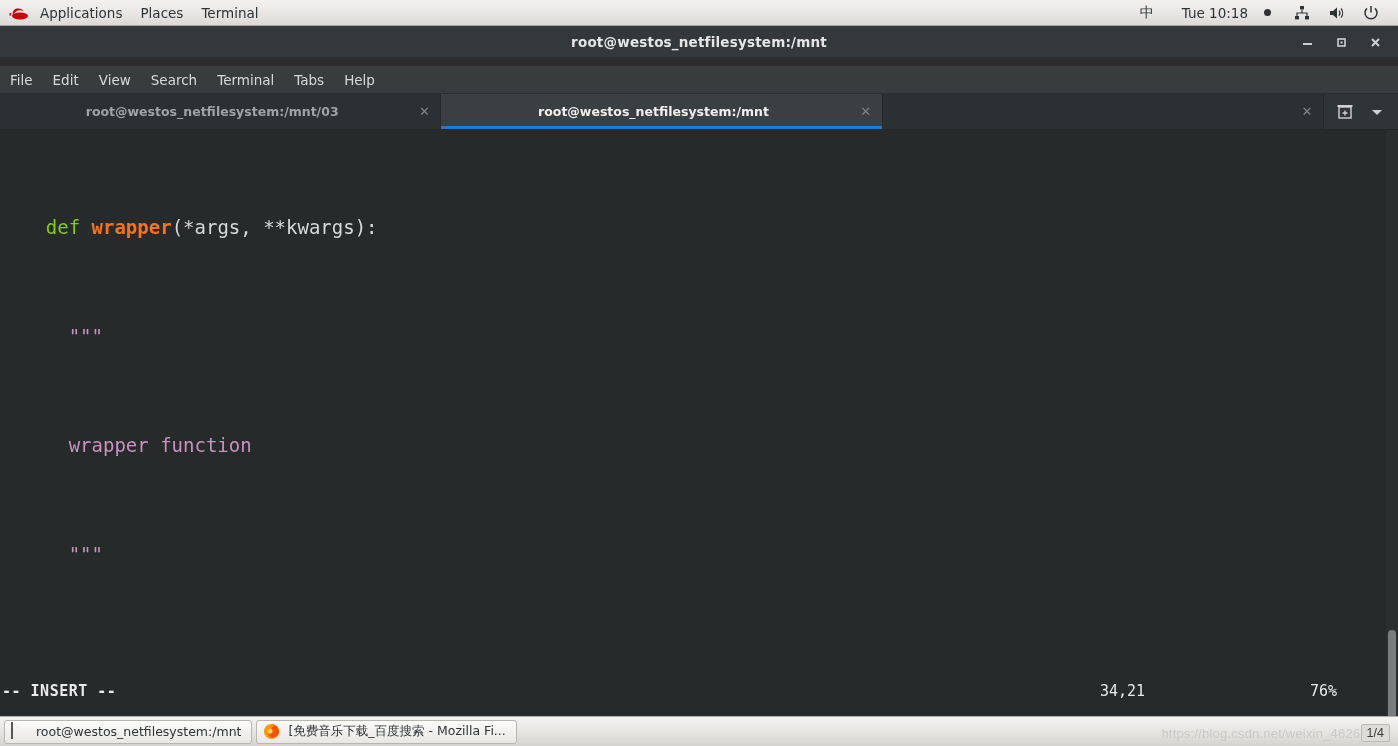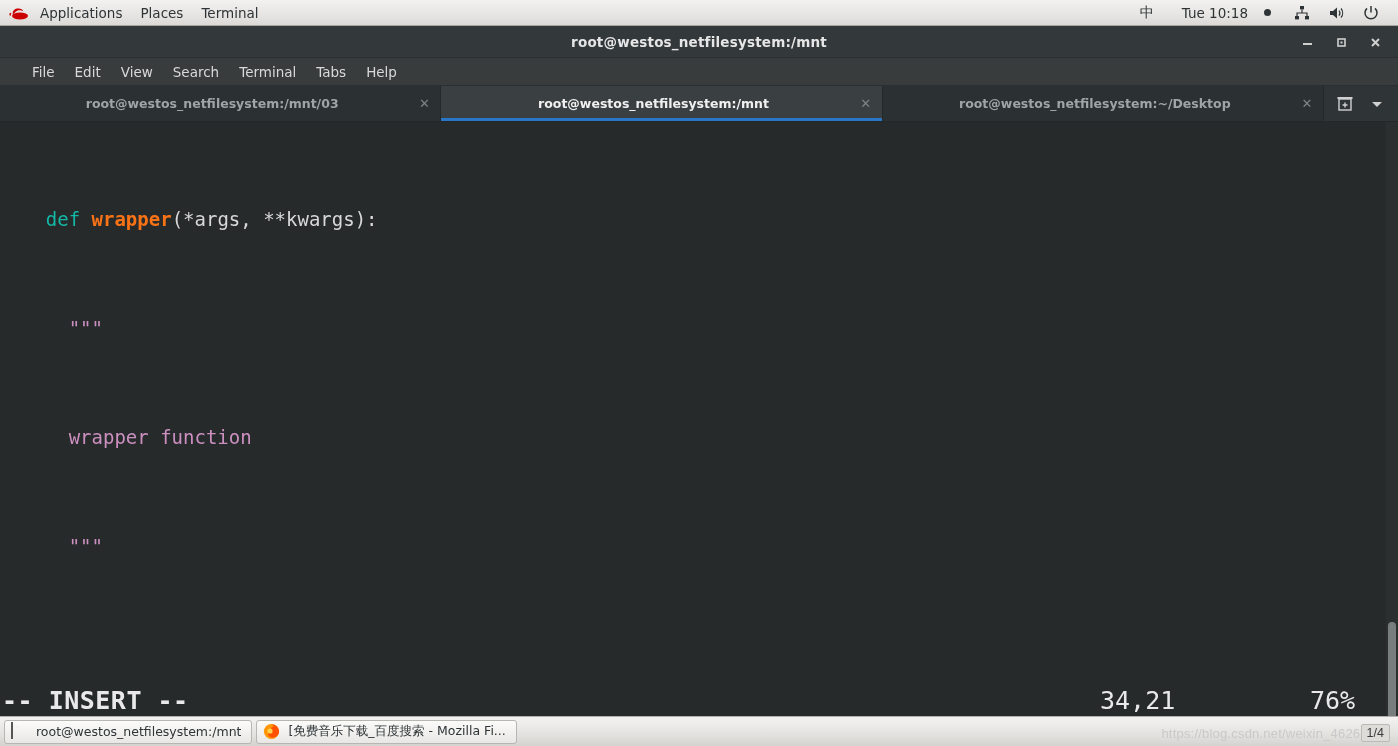--- a/index.html
+++ b/index.html
@@ -43,21 +43,21 @@
   }
   .titlebar-text { color: #e6e6e6; font-size: 13.5px; font-weight: bold; letter-spacing: .2px;}
   .win-buttons { position: absolute; right: 6px; top: 0; height: 32px; display: flex; align-items: center; }
   .win-btn {
     width: 34px; height: 32px; display: flex; align-items: center; justify-content: center;
     color: #d7d7d7; font-size: 13px;
   }
 
   .menubar {
     height: 28px; background: #383c3d; display: flex; align-items: center;
-    padding-left: 22px; border-bottom: 1px solid #2a2f31;
+    padding-left: 0; border-bottom: 1px solid #2a2f31; margin-top: 8px;
   }
   .menu-item {
     color: #d9d9d9; font-size: 13.5px; padding: 3px 10px; border-radius: 2px;
   }
 
   .tabbar {
     height: 36px; background: #2f3436; display: flex; align-items: stretch;
     border-bottom: 1px solid #22272a;
   }
   .tab {
@@ -91,29 +91,29 @@
     flex: 1 1 auto; position: relative; background: #262a2b; overflow: hidden;
   }
   .vim-screen {
     position: absolute; left: 0; top: 0; right: 0; bottom: 0;
     font-family: "DejaVu Sans Mono", monospace;
     font-size: 19px; line-height: 27.3px;
     color: #d6d6d6; white-space: pre;
     padding-top: 2px;
   }
   .vline { height: 27.3px; white-space: pre; }
-  .kw      { color: #14b8a6; }                 
+  .kw      { color: #84cc16; }                 
   .fname   { color: #f97316; font-weight: bold; }  
   .str     { color: #cc90c0; }                 
   .plain   { color: #d8d8d8; }
 
   .vim-status {
-    position: absolute; left: 0; right: 0; bottom: 0; height: 30px;
-    font-family: "DejaVu Sans Mono", monospace; font-size: 25px;
-    color: #e9e9e9; display: flex; align-items: flex-start;
+    position: absolute; left: 0; right: 0; bottom: 16px; height: 30px;
+    font-family: "DejaVu Sans Mono", monospace; font-size: 15px;
+    color: #e9e9e9; display: flex; align-items: flex-end;
   }
   .vim-mode { font-weight: bold; padding-left: 2px; letter-spacing: .5px;}
   .vim-ruler { position: absolute; left: 1100px; font-weight: normal; }
   .vim-pct { position: absolute; left: 1310px; font-weight: normal; }
 
   .term-scrollbar {
     position: absolute; right: 0; top: 0; width: 12px; bottom: 0; background: #2b2f30;
   }
   .term-thumb {
     position: absolute; right: 2px; width: 8px; border-radius: 4px; background: #787d7e;
@@ -244,21 +244,20 @@
   <div class="tabbar">
     <div class="tab">
       <span class="tab-label">root@westos_netfilesystem:/mnt/03</span>
       <span class="tab-close">✕</span>
     </div>
     <div class="tab active">
       <span class="tab-label">root@westos_netfilesystem:/mnt</span>
       <span class="tab-close">✕</span>
     </div>
     <div class="tab">
-      <span class="tab-label">root@westos_netfilesystem:~/Desktop</span>
       <span class="tab-close">✕</span>
     </div>
     <div class="tabbar-actions">
       <div class="tab-action">
         <svg width="18" height="18" viewBox="0 0 18 18">
           <rect x="3" y="4" width="12" height="11" fill="none" stroke="#d0d0d0" stroke-width="1.4"></rect>
           <path d="M9 7.5 v5 M6.5 10 h5" stroke="#d0d0d0" stroke-width="1.4"></path>
           <rect x="1.5" y="2" width="15" height="2" fill="#d0d0d0"></rect>
         </svg>
       </div>

